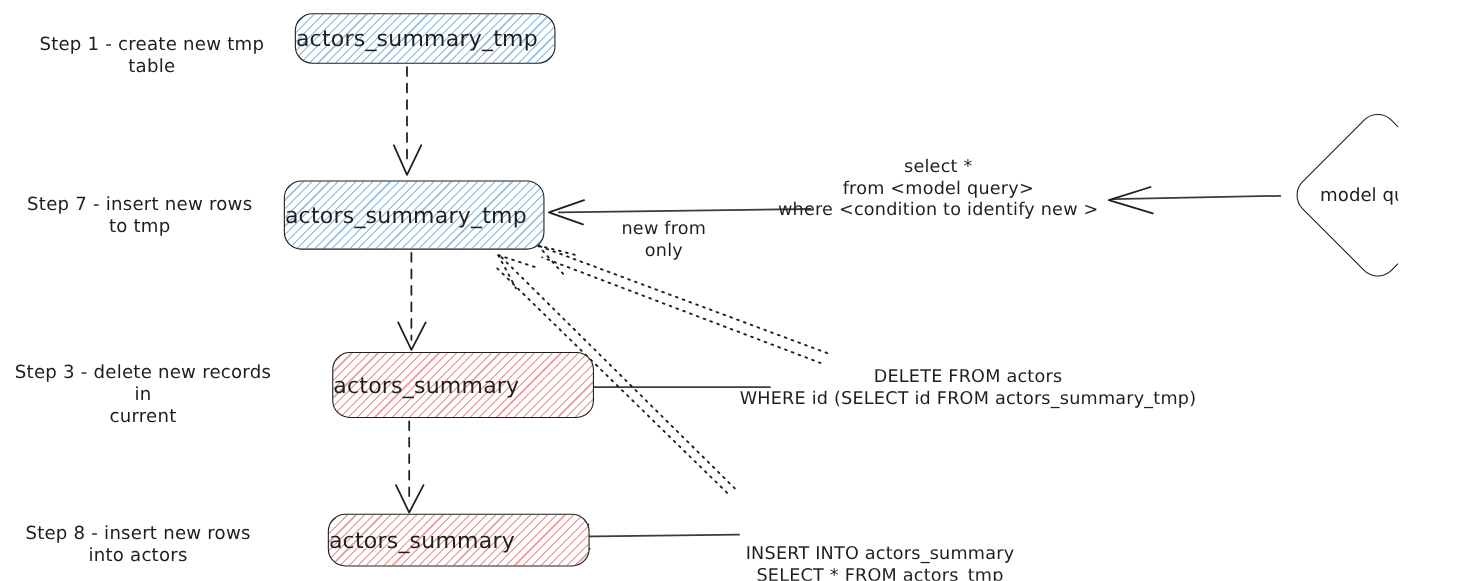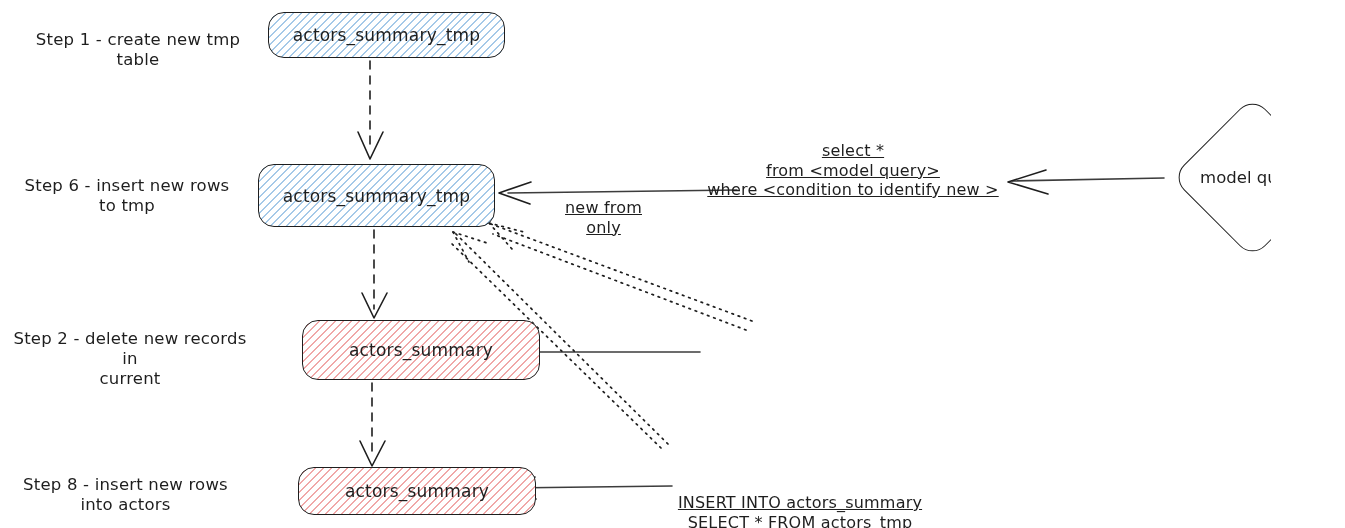--- a/index.html
+++ b/index.html
@@ -33,22 +33,22 @@
     font-size:16.5px;
     line-height:20px;
     text-align:center;
     white-space:pre-line;
     letter-spacing:.2px;
   }
   .node{
     position:absolute;
     border:1.7px solid var(--stroke);
     border-radius:16px;
-    display:flex;align-items:center;justify-content:center;
-    font-size:17px;
+    display:flex;align-items:center;
+    font-size:20px;
     letter-spacing:.2px;
   }
   .node.blue{
     background:repeating-linear-gradient(135deg,var(--blue-hatch) 0 1.4px,rgba(255,255,255,0) 1.4px 5.6px),var(--background);
   }
   .node.red{
     background:repeating-linear-gradient(135deg,var(--red-hatch) 0 1.4px,rgba(255,255,255,0) 1.4px 5.6px),var(--background);
     margin-left:44px;
   }
   .diamond{
@@ -65,21 +65,20 @@
     font-size:16.5px;
     white-space:nowrap;
   }
   .ann{
     position:absolute;
     font-size:16px;
     line-height:19.5px;
     text-align:center;
     white-space:pre-line;
     letter-spacing:.2px;
-    text-decoration:underline;
   }
 </style>
 </head>
 <body>
 
 <div class="canvas">
 
   <svg class="connectors" viewBox="0 0 1345 528" xmlns="http://www.w3.org/2000/svg">
 
     <g>
@@ -126,23 +125,23 @@
 
     <g>
       <path class="dot" d="M668 444 L455 233"></path>
       <path class="dot" d="M661 448 L449 241"></path>
       <path class="dot" d="M453 232 L487 243"></path>
       <path class="dot" d="M453 232 L469 262"></path>
     </g>
   </svg>
 
   <div class="lbl" style="left:12px;top:30px;width:252px;">Step 1 - create new tmp table</div>
-  <div class="lbl" style="left:16px;top:176px;width:222px;">Step 6 - insert new rows
+  <div class="lbl" style="left:16px;top:176px;width:222px;">Step 7 - insert new rows
 to tmp</div>
-  <div class="lbl" style="left:6px;top:329px;width:248px;">Step 2 - delete new records in
+  <div class="lbl" style="left:6px;top:329px;width:248px;">Step 3 - delete new records in
 current</div>
   <div class="lbl" style="left:18px;top:475px;width:215px;">Step 8 - insert new rows
 into actors</div>
 
   <div class="node blue" style="left:268px;top:12px;width:237px;height:46px;">
     <span>actors_summary_tmp</span>
   </div>
   <div class="node blue" style="left:258px;top:164px;width:237px;height:63px;">
     <span>actors_summary_tmp</span>
   </div>
@@ -154,16 +153,18 @@
   </div>
 
   <div class="diamond">
     <span class="inner">model query</span>
   </div>
 
   <div class="ann" style="left:546px;top:198px;width:115px;">new from only</div>
   <div class="ann" style="left:703px;top:141px;width:300px;">select *
 from &lt;model query&gt;
 where &lt;condition to identify new &gt;</div>
+  <div class="ann" style="left:665px;top:332px;width:430px;">DELETE FROM actors
+WHERE id (SELECT id FROM actors_summary_tmp)</div>
   <div class="ann" style="left:650px;top:448px;width:300px;margin-top:45px;">INSERT INTO actors_summary
 SELECT * FROM actors_tmp</div>
 
 </div>
 
 </body></html>

